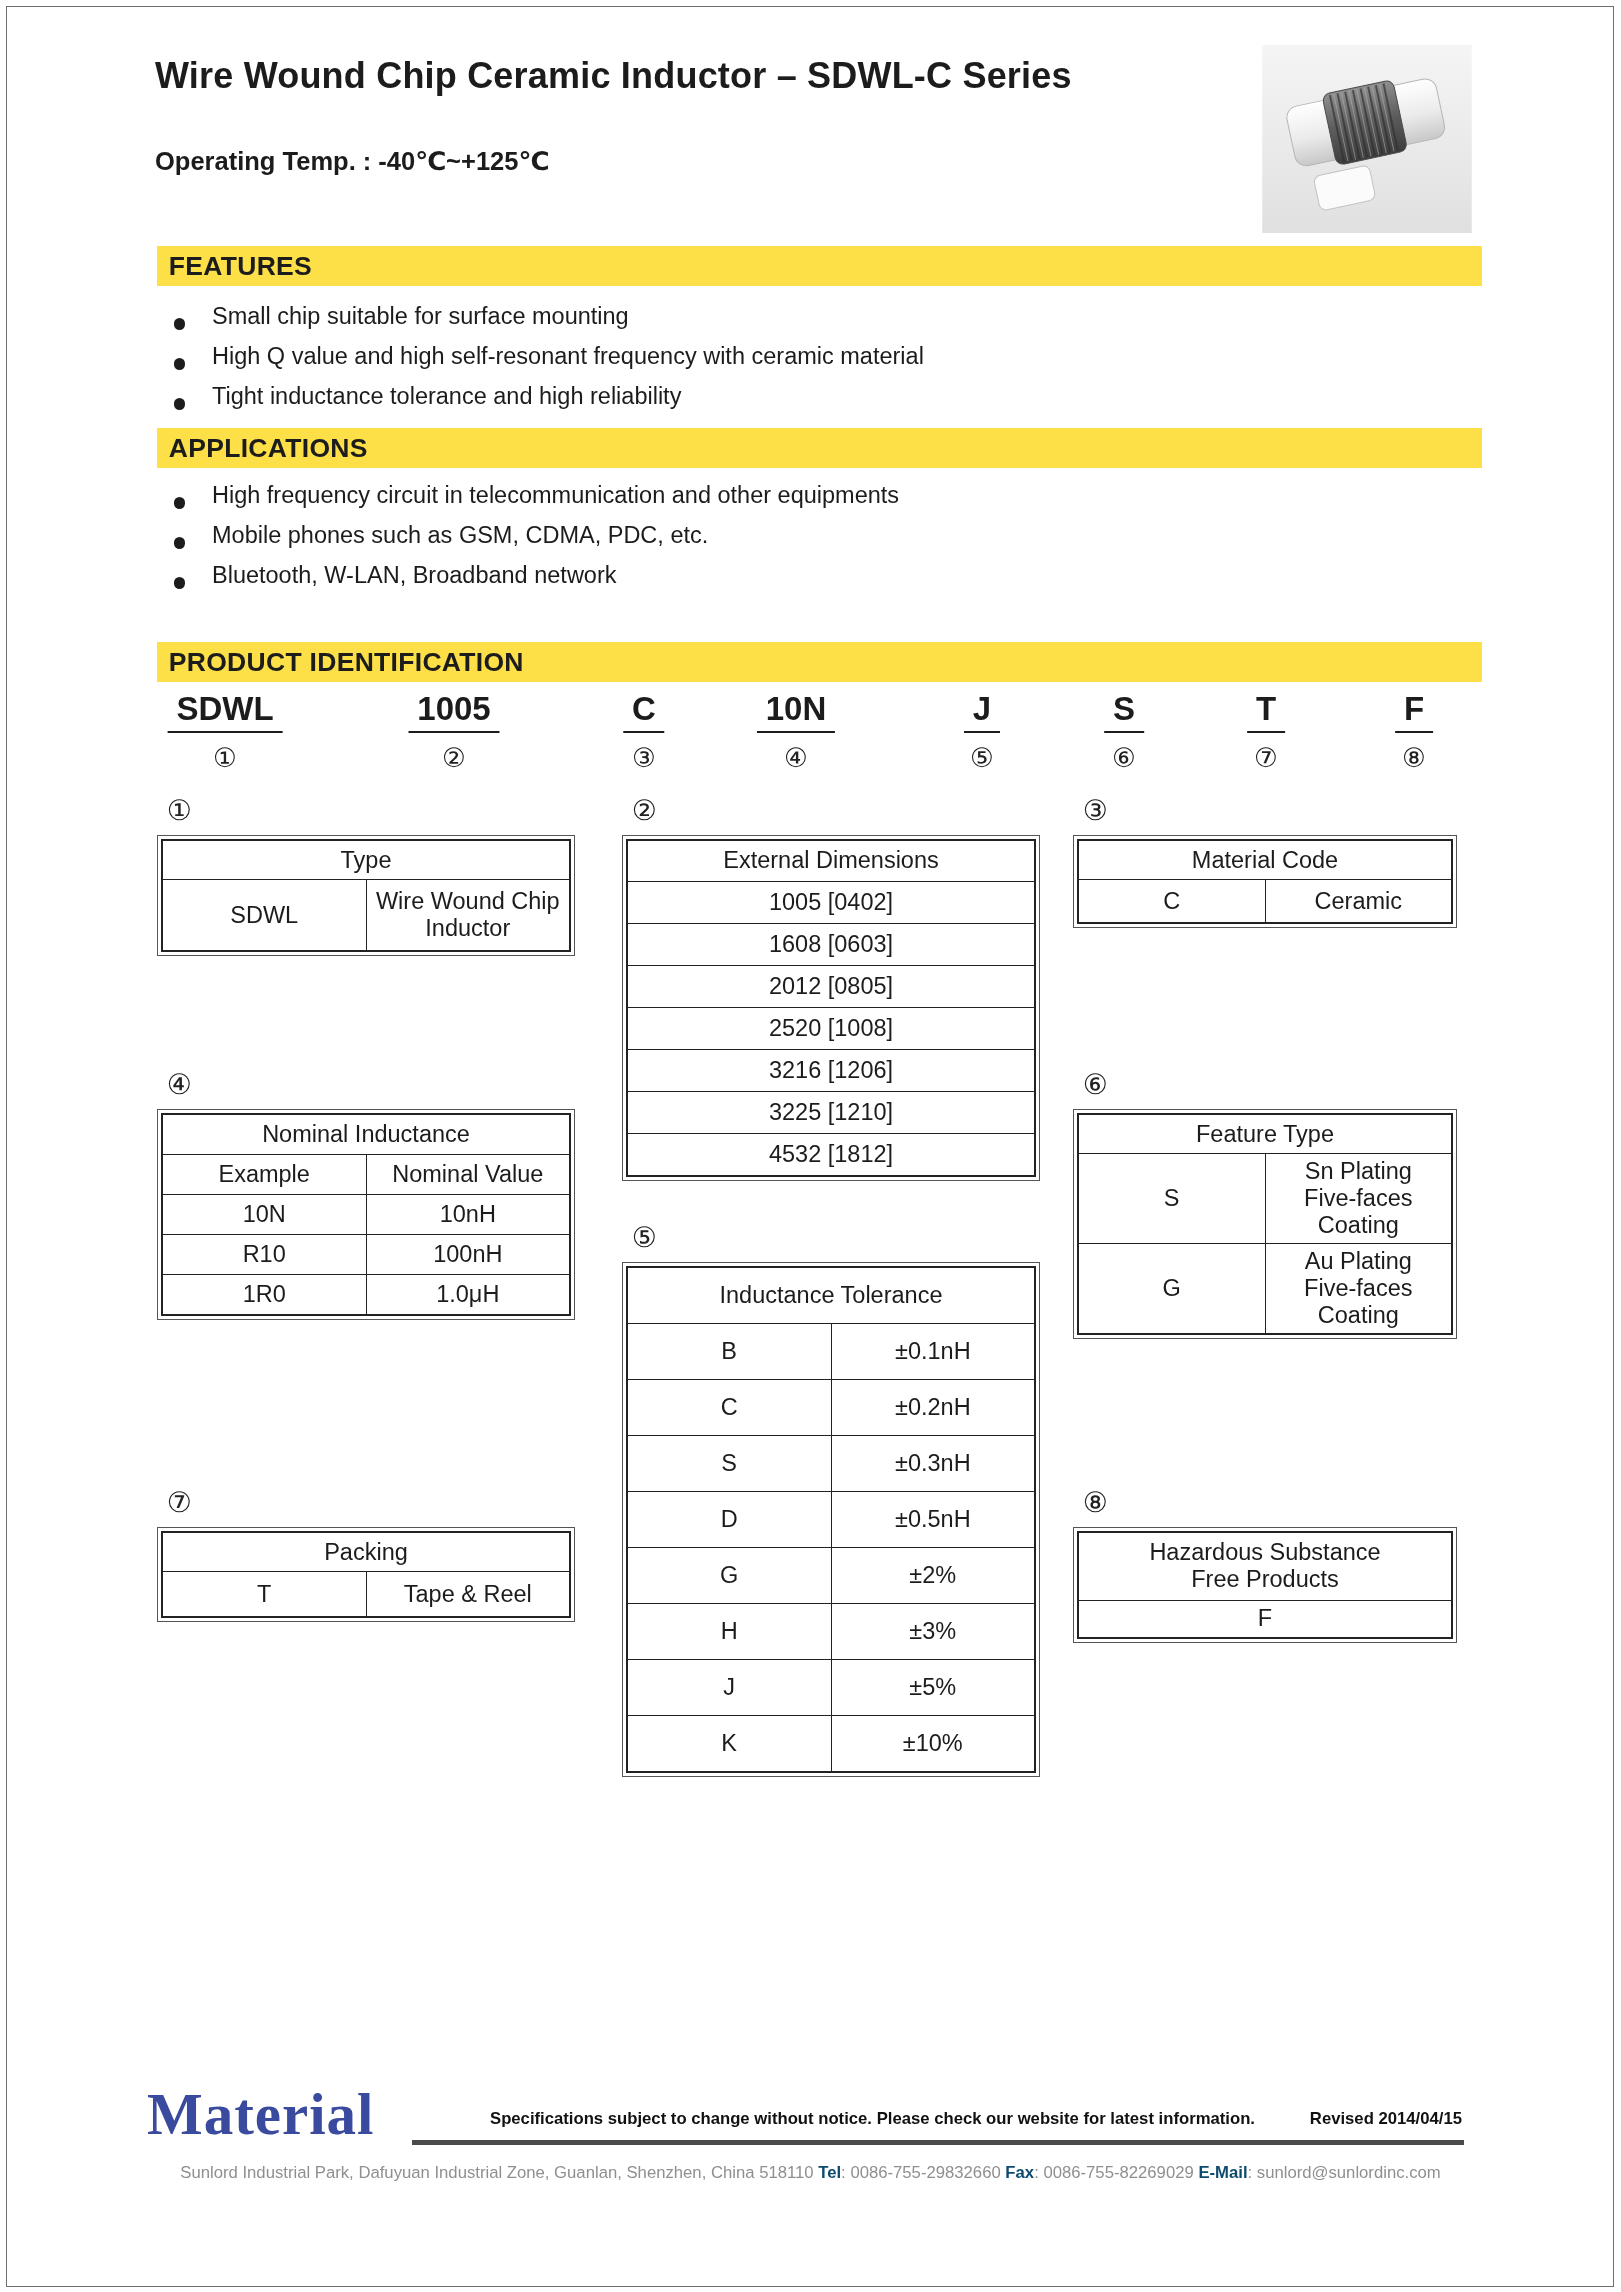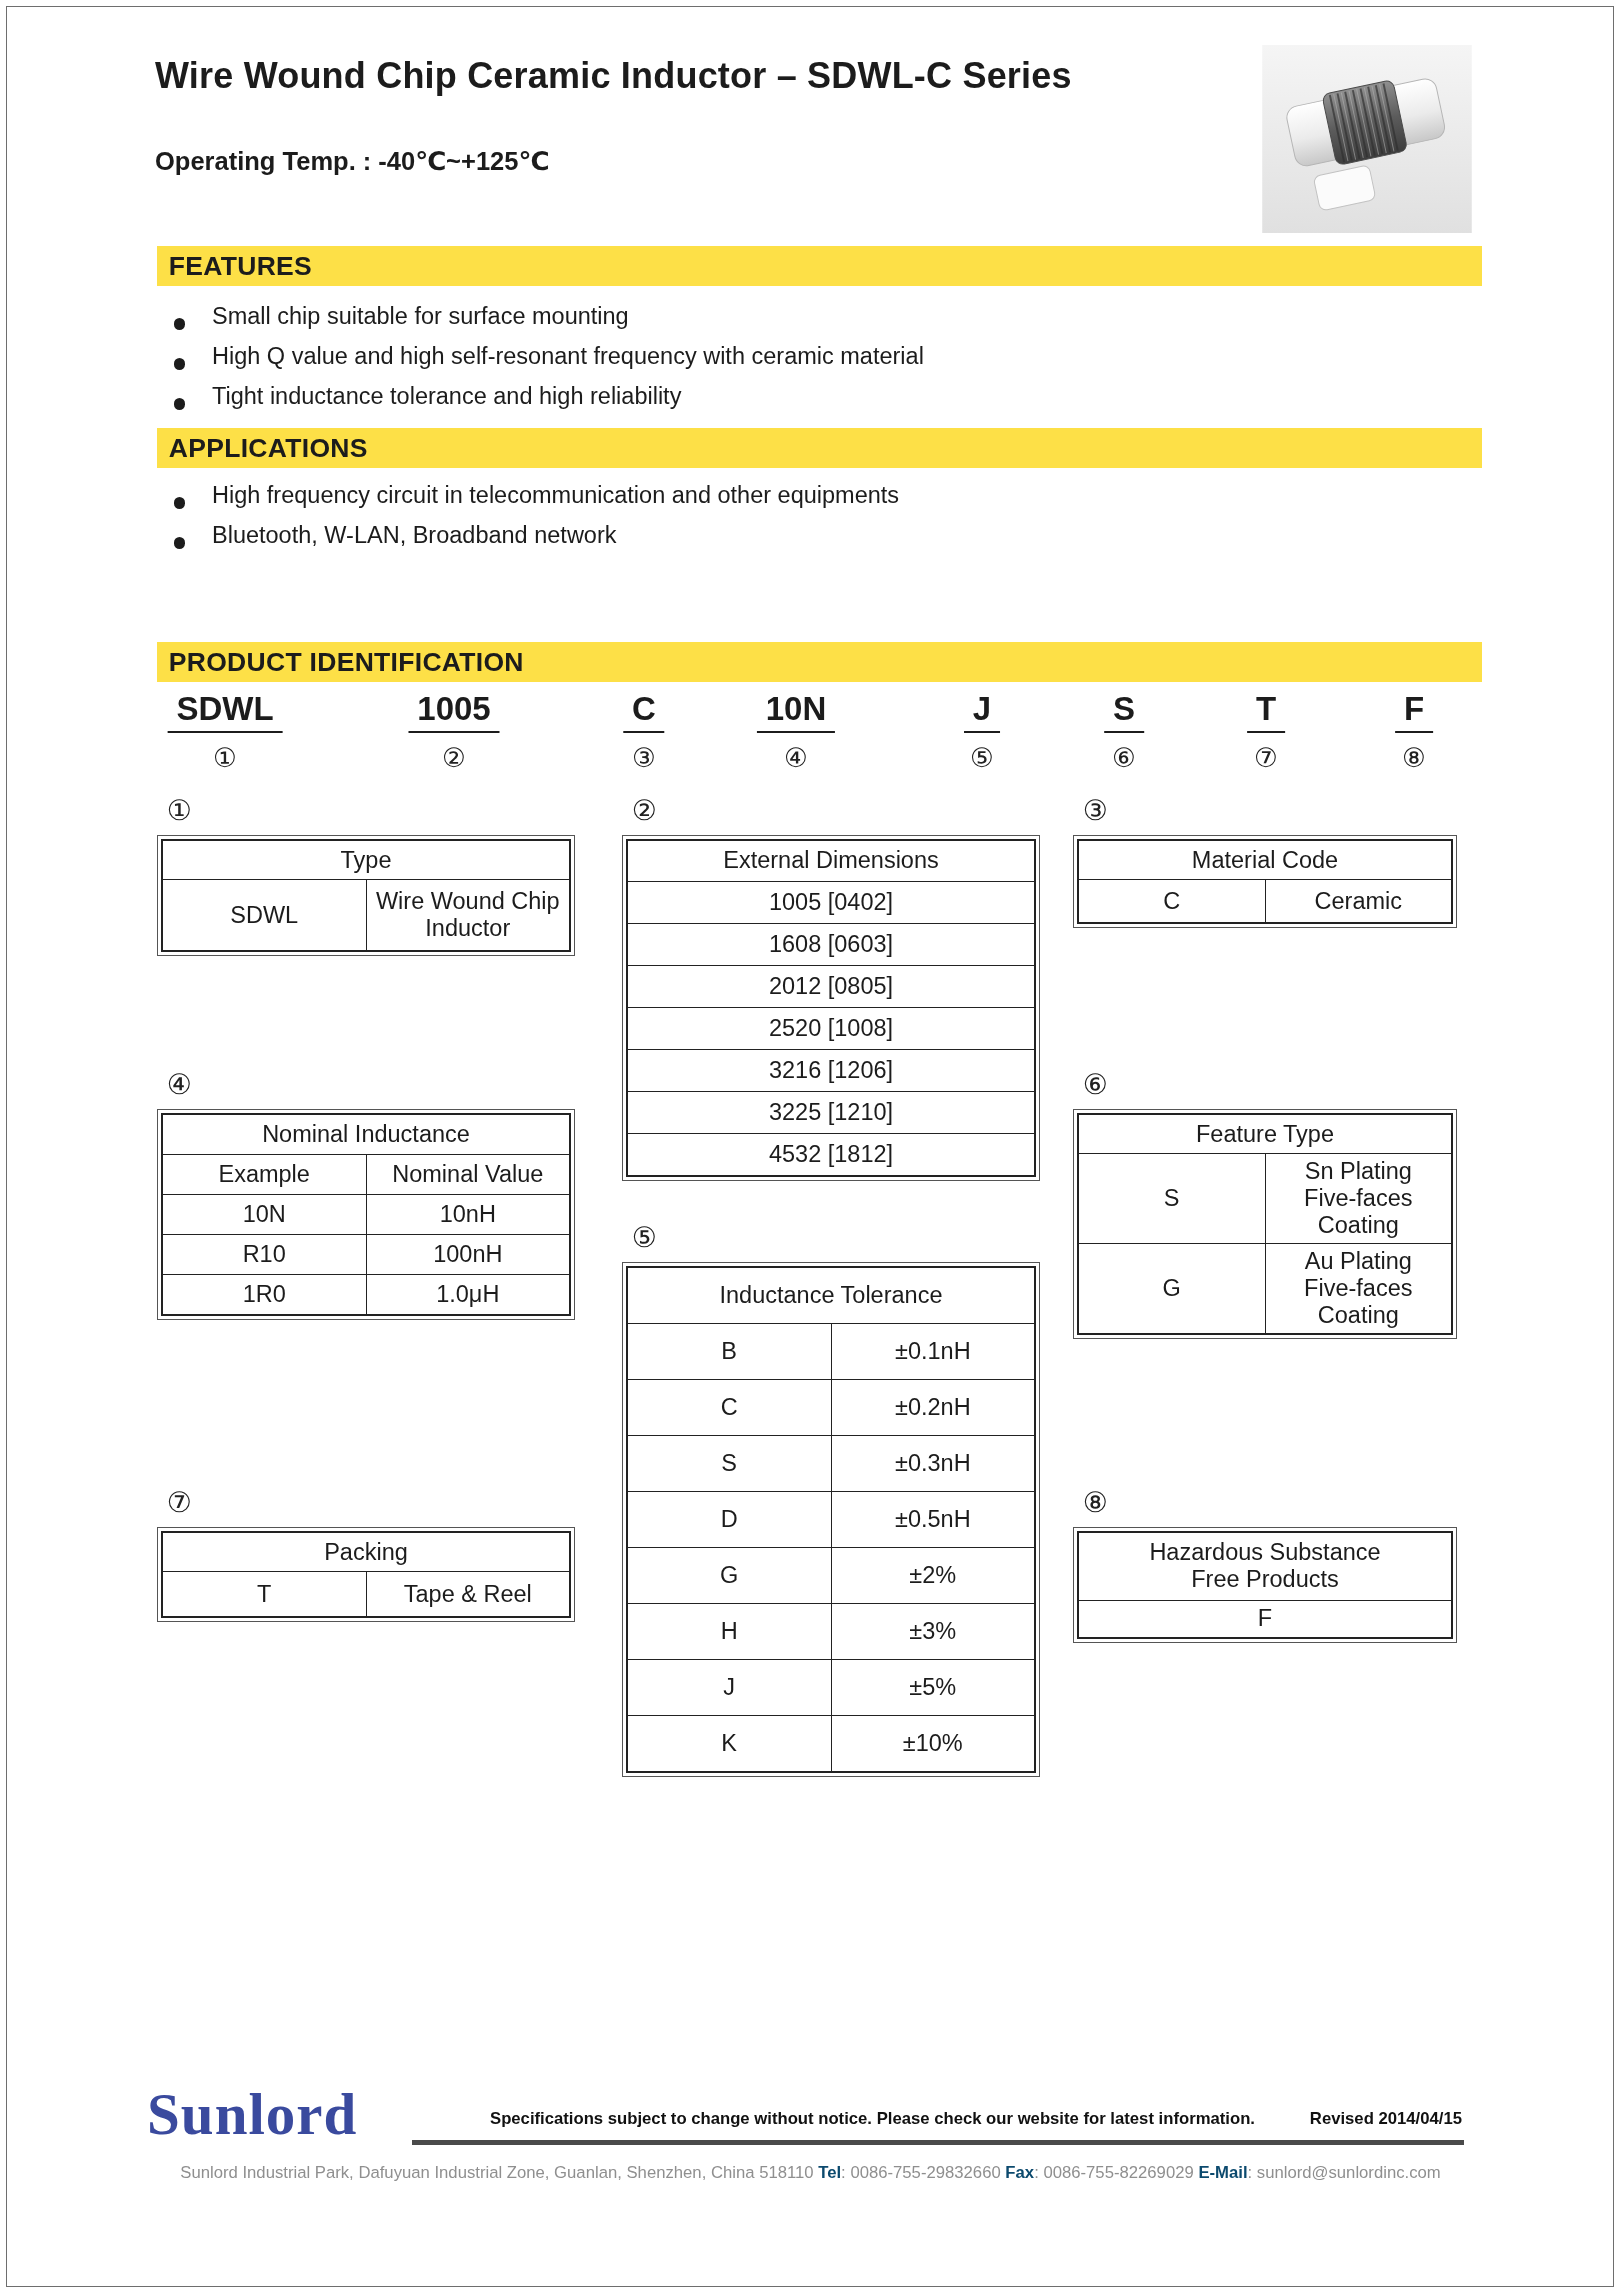--- a/index.html
+++ b/index.html
@@ -155,20 +155,24 @@
 <div class="bar" id="bar-applications">
   <span>APPLICATIONS</span>
 </div>
 <div class="blist" id="applications-list">
   <div class="brow">
     <span class="dot"></span>
     <span class="btext">High frequency circuit in telecommunication and other equipments</span>
   </div>
   <div class="brow">
     <span class="dot"></span>
+    <span class="btext">Mobile phones such as GSM, CDMA, PDC, etc.</span>
+  </div>
+  <div class="brow">
+    <span class="dot"></span>
     <span class="btext">Bluetooth, W-LAN, Broadband network</span>
   </div>
 </div>
 
 <div class="bar" id="bar-pid">
   <span>PRODUCT IDENTIFICATION</span>
 </div>
 
 <div class="code-row">
   <div class="code-col" style="left:225px">
@@ -398,21 +402,21 @@
 Free Products</th>
           </tr>
       <tr>
             <td>F</td>
           </tr>
     </tbody>
       </table>
   </div>
 </div>
 
-<div class="logo">Sunlord</div>
+<div class="logo">Material</div>
 <div class="notice-row">
   <span>Specifications subject to change without notice. Please check our website for latest information.</span>
   <span>Revised 2014/04/15</span>
 </div>
 <div class="rule"></div>
 <div class="address">
   <span>Sunlord Industrial Park, Dafuyuan Industrial Zone, Guanlan, Shenzhen, China 518110 </span><b>Tel</b><span>: 0086-755-29832660 </span><b>Fax</b><span>: 0086-755-82269029 </span><b>E-Mail</b><span>: sunlord@sunlordinc.com</span>
 </div>
 
 

